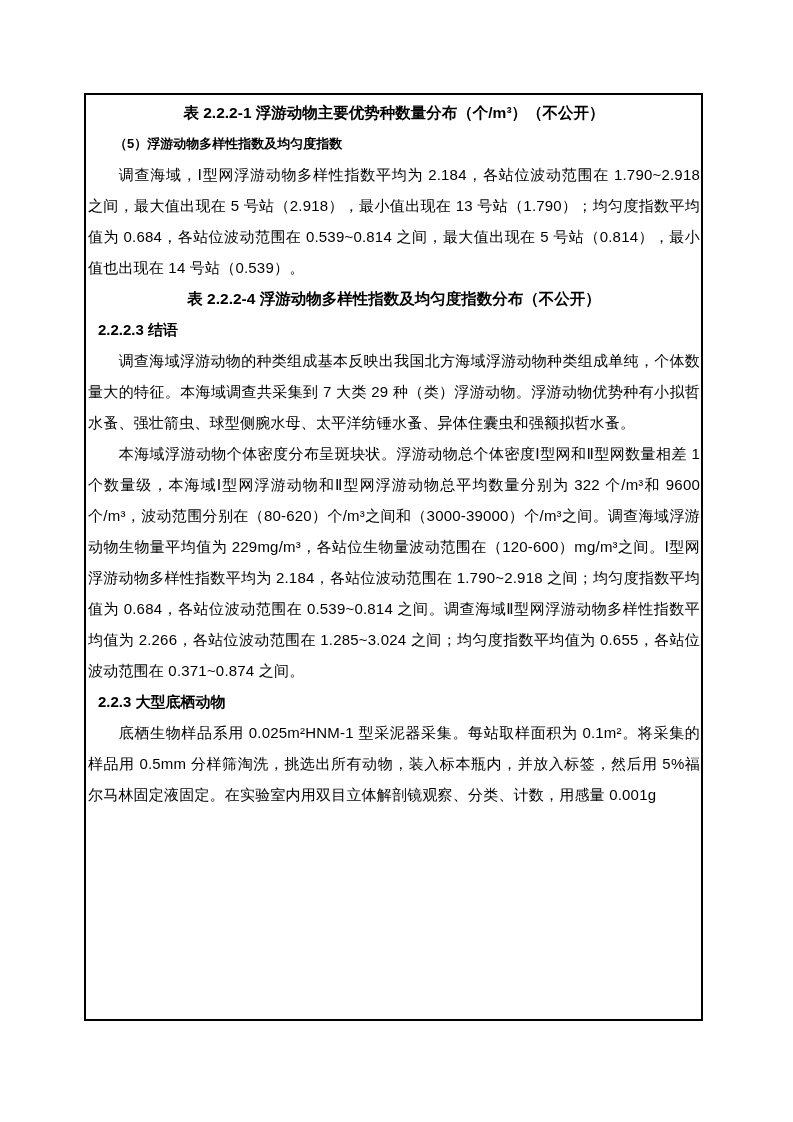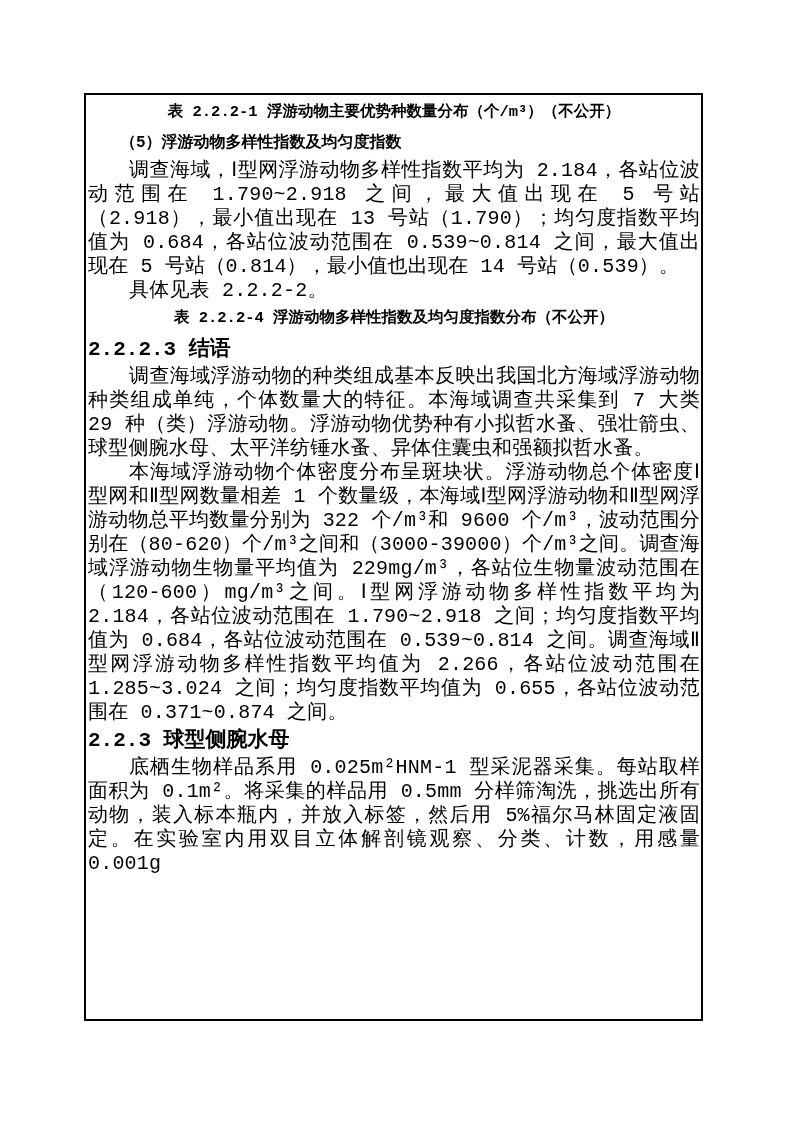--- a/index.html
+++ b/index.html
@@ -6,21 +6,21 @@
     margin: 0;
     padding: 0;
     background: #ffffff;
   }
   .page {
     position: relative;
     width: 793px;
     height: 1122px;
     background: #ffffff;
     color: #000000;
-    font-family: Liberation Mono, monospace;
+    font-family: Liberation Sans, sans-serif;
     overflow: hidden;
   }
   .doc-cell {
     position: absolute;
     left: 84px;
     top: 93px;
     width: 612px;
     height: 922px;
     border: 2px solid #000000;
     padding: 2px 1px 0 2px;
@@ -28,60 +28,60 @@
   }
   .table-caption {
     text-align: center;
     font-weight: bold;
     font-size: 15.5px;
     line-height: 31px;
     white-space: nowrap;
   }
   .heading-sub {
     font-weight: bold;
-    font-size: 16px;
+    font-size: 13px;
     line-height: 31px;
     text-indent: 2em;
   }
   .heading-num {
     font-weight: bold;
-    font-size: 21px;
+    font-size: 15px;
     line-height: 31px;
+    margin-left: 10px;
   }
   .para {
     margin: 0;
-    font-size: 20px;
-    line-height: 24px;
+    font-size: 15px;
+    line-height: 31px;
     text-align: justify;
     text-indent: 2.05em;
     letter-spacing: 0.2px;
   }
 </style>
 </head>
 <body>
 
 <div class="page">
   <div class="doc-cell">
 
     <div class="table-caption">表 2.2.2-1 浮游动物主要优势种数量分布（个/m³）（不公开）</div>
 
     <div class="heading-sub">（5）浮游动物多样性指数及均匀度指数</div>
 
     <p class="para">调查海域，Ⅰ型网浮游动物多样性指数平均为 2.184，各站位波动范围在 1.790~2.918 之间，最大值出现在 5 号站（2.918），最小值出现在 13 号站（1.790）；均匀度指数平均值为 0.684，各站位波动范围在 0.539~0.814 之间，最大值出现在 5 号站（0.814），最小值也出现在 14 号站（0.539）。</p>
 
 
-    <p class="para">具体见表 2.2.2-2。</p>
 
     <div class="table-caption">表 2.2.2-4 浮游动物多样性指数及均匀度指数分布（不公开）</div>
 
     <div class="heading-num">2.2.2.3 结语</div>
 
     <p class="para">调查海域浮游动物的种类组成基本反映出我国北方海域浮游动物种类组成单纯，个体数量大的特征。本海域调查共采集到 7 大类 29 种（类）浮游动物。浮游动物优势种有小拟哲水蚤、强壮箭虫、球型侧腕水母、太平洋纺锤水蚤、异体住囊虫和强额拟哲水蚤。</p>
 
     <p class="para">本海域浮游动物个体密度分布呈斑块状。浮游动物总个体密度Ⅰ型网和Ⅱ型网数量相差 1 个数量级，本海域Ⅰ型网浮游动物和Ⅱ型网浮游动物总平均数量分别为 322 个/m³和 9600 个/m³，波动范围分别在（80-620）个/m³之间和（3000-39000）个/m³之间。调查海域浮游动物生物量平均值为 229mg/m³，各站位生物量波动范围在（120-600）mg/m³之间。Ⅰ型网浮游动物多样性指数平均为 2.184，各站位波动范围在 1.790~2.918 之间；均匀度指数平均值为 0.684，各站位波动范围在 0.539~0.814 之间。调查海域Ⅱ型网浮游动物多样性指数平均值为 2.266，各站位波动范围在 1.285~3.024 之间；均匀度指数平均值为 0.655，各站位波动范围在 0.371~0.874 之间。</p>
 
-    <div class="heading-num">2.2.3 球型侧腕水母</div>
+    <div class="heading-num">2.2.3 大型底栖动物</div>
 
 
     <p class="para">底栖生物样品系用 0.025m²HNM-1 型采泥器采集。每站取样面积为 0.1m²。将采集的样品用 0.5mm 分样筛淘洗，挑选出所有动物，装入标本瓶内，并放入标签，然后用 5%福尔马林固定液固定。在实验室内用双目立体解剖镜观察、分类、计数，用感量 0.001g</p>
 
   </div>
 </div>
 
 </body></html>

